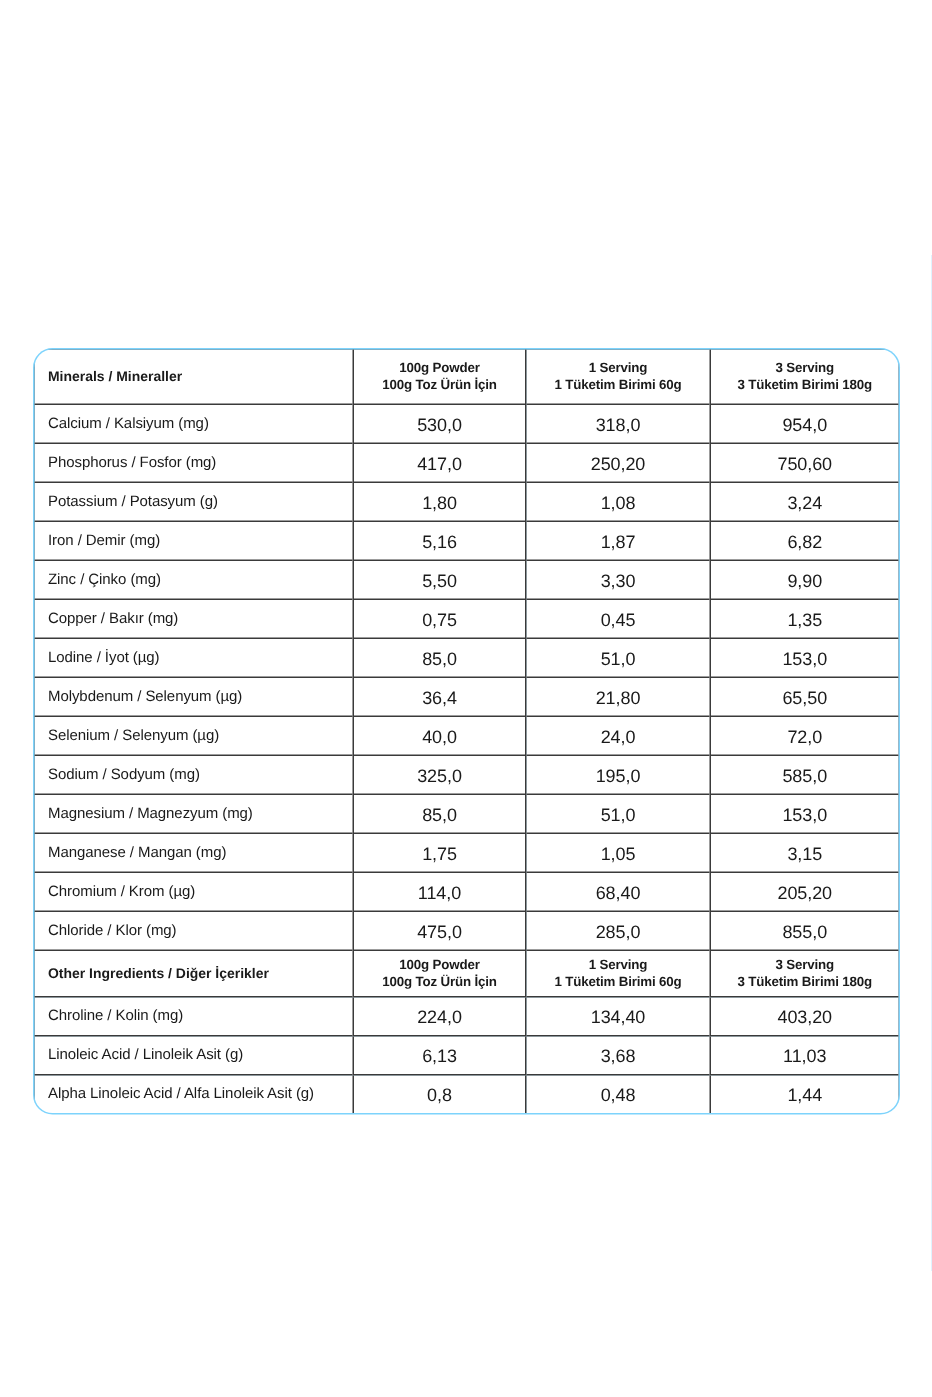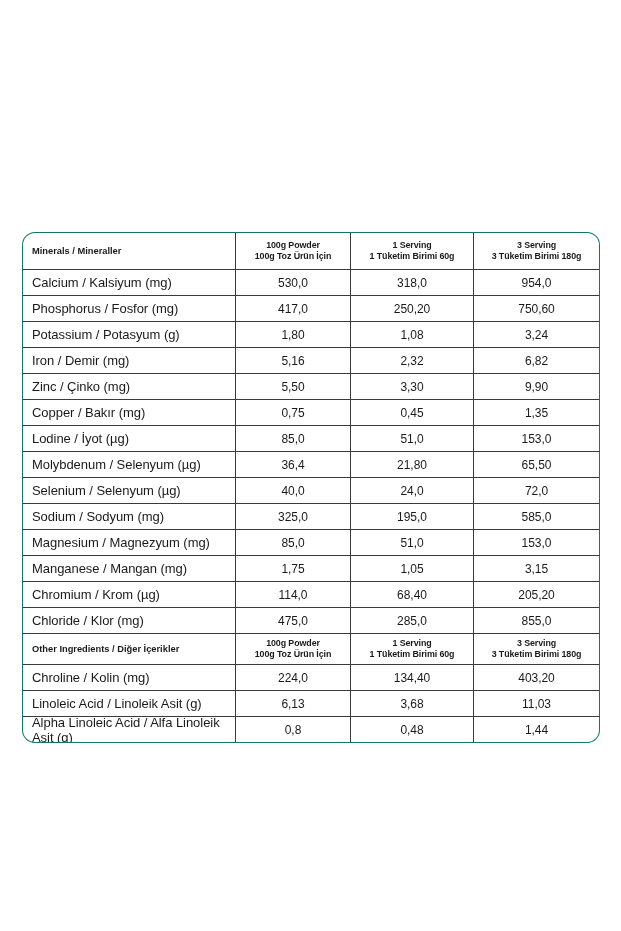--- a/index.html
+++ b/index.html
@@ -21,21 +21,21 @@
     left: 22px;
     top: 232px;
     width: 577px;
   }
 
   table.nutri {
     width: 100%;
     border-collapse: collapse;
     border-spacing: 0;
     table-layout: fixed;
-    background: #0f766e;
+    background: #7dd3fc;
     border: 1.3px solid #2b2b2b;
     border-radius: 13px;
     overflow: hidden;
     font-size: 9.2px;
   }
 
   table.nutri td {
     border-top: 1.1px solid #3a3a3a;
     border-right: 1.1px solid #3a3a3a;
     padding: 0;
@@ -58,21 +58,21 @@
     display: flex;
     align-items: center;
     box-sizing: border-box;
     height: 100%;
   }
 
   .row-data .cell-name {
     height: 25px;
     padding: 0 0 0 9px;
     justify-content: flex-start;
-    font-size: 13px;
+    font-size: 10px;
     letter-spacing: -0.05px;
   }
   .row-data .cell-val {
     height: 25px;
     justify-content: center;
     font-size: 12px;
     letter-spacing: -0.05px;
   }
 
   .row-head .cell-name {
@@ -191,21 +191,21 @@
           </td>
         </tr>
         <tr class="row-data">
           <td>
             <div class="cell cell-name">Iron / Demir (mg)</div>
           </td>
           <td>
             <div class="cell cell-val">5,16</div>
           </td>
           <td>
-            <div class="cell cell-val">2,32</div>
+            <div class="cell cell-val">1,87</div>
           </td>
           <td>
             <div class="cell cell-val">6,82</div>
           </td>
         </tr>
         <tr class="row-data">
           <td>
             <div class="cell cell-name">Zinc / Çinko (mg)</div>
           </td>
           <td>

